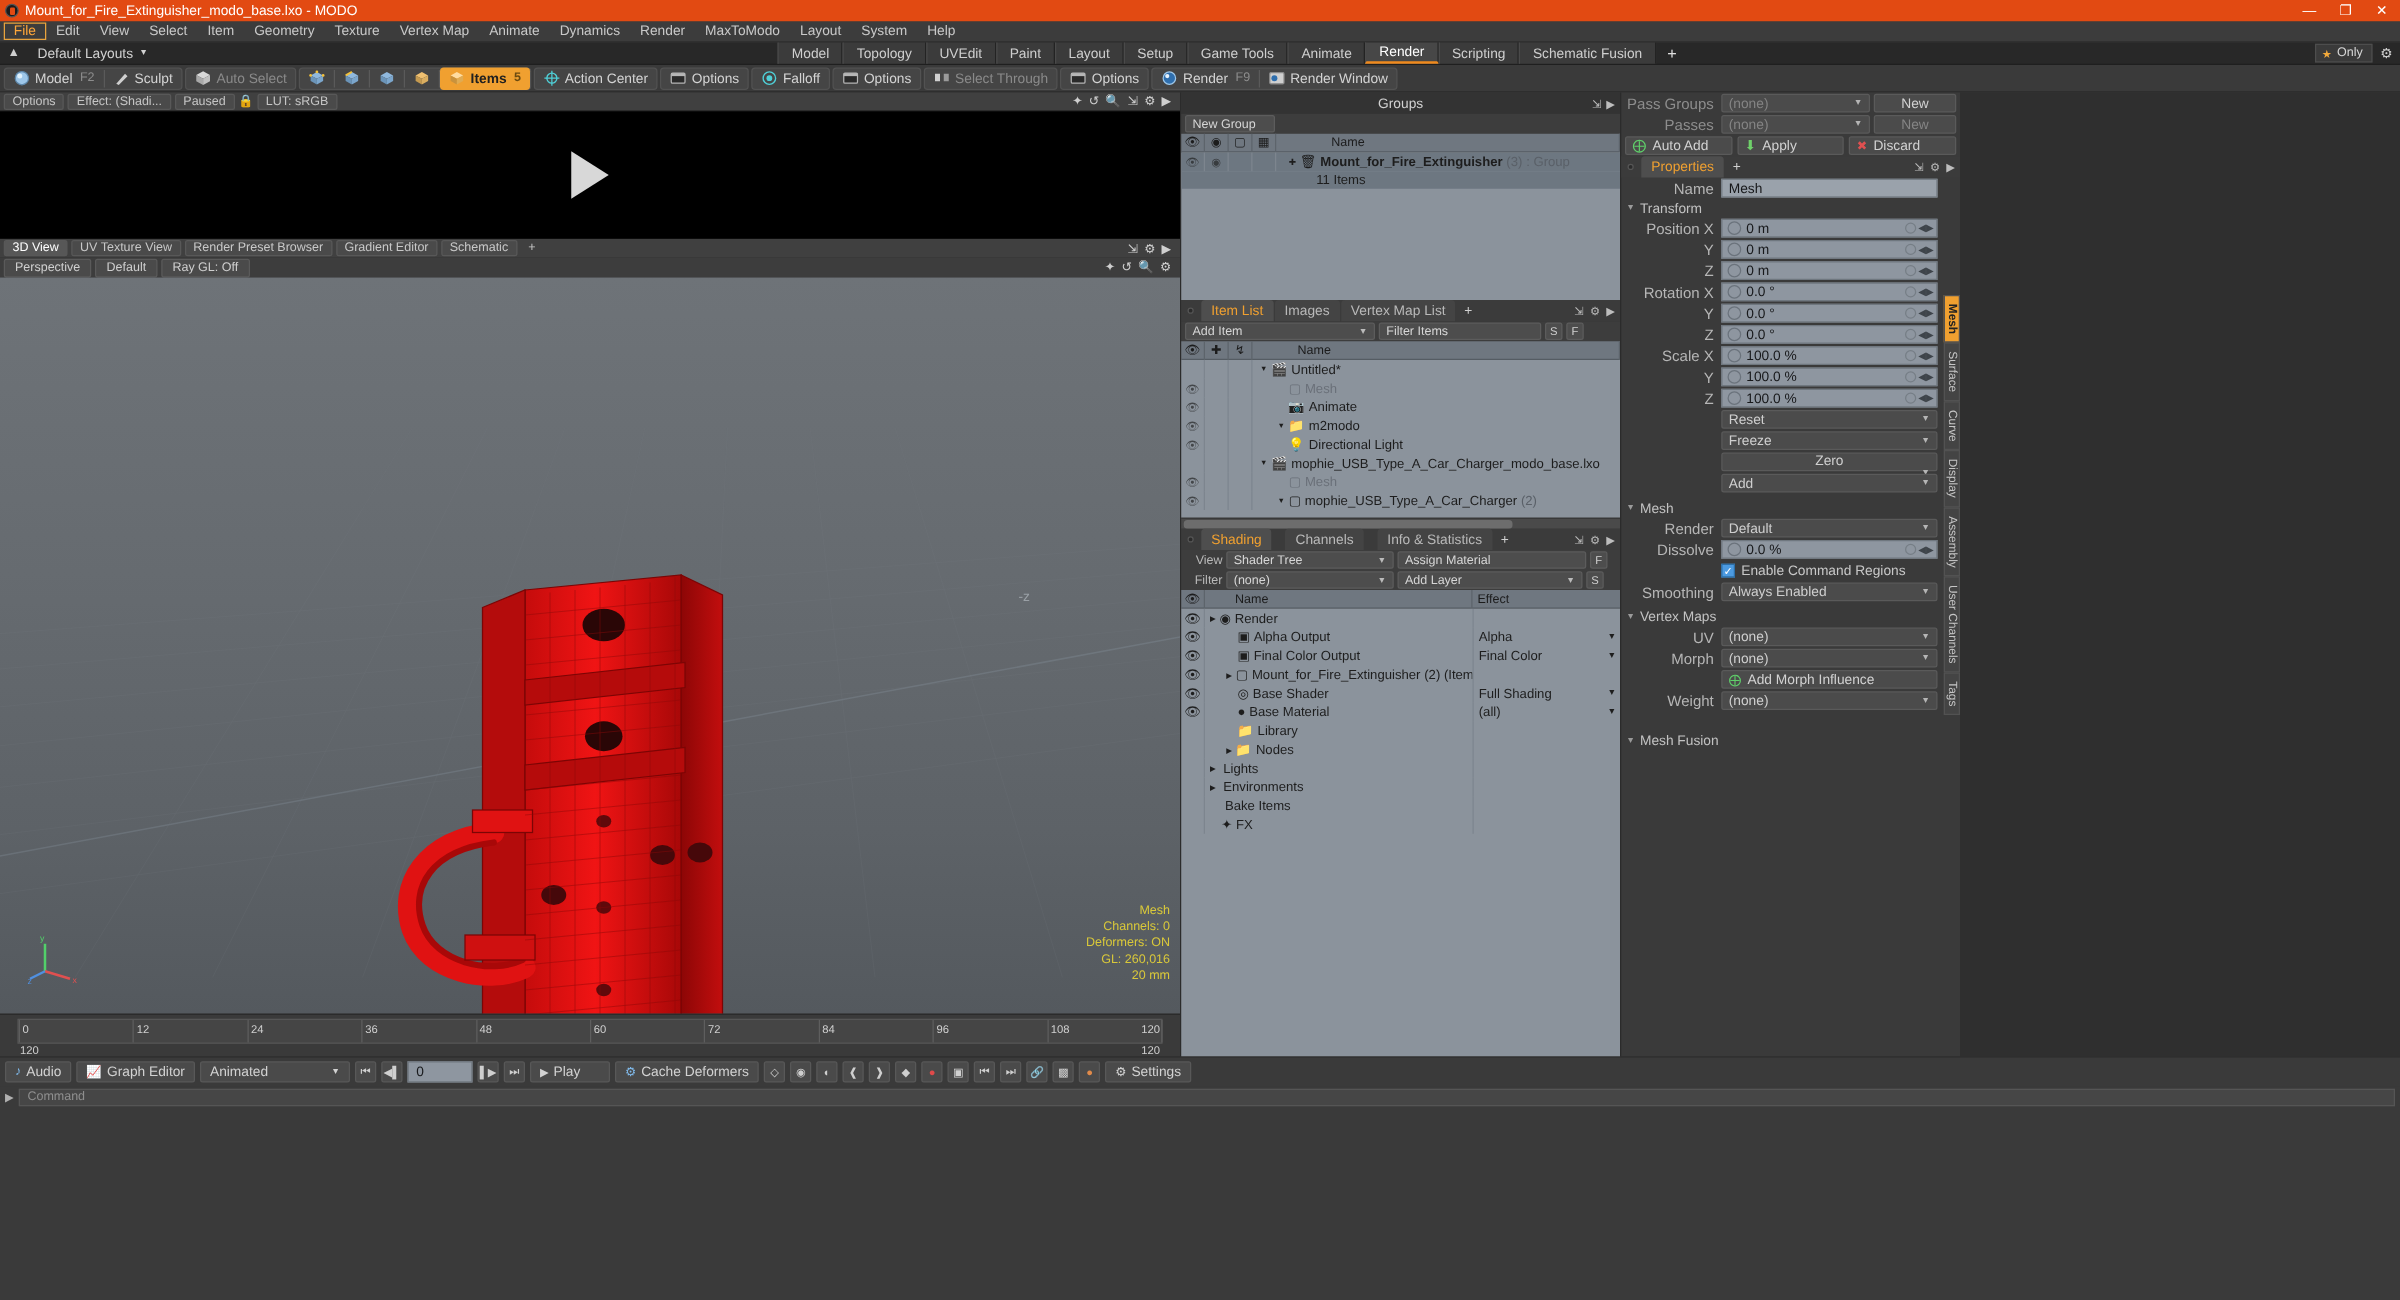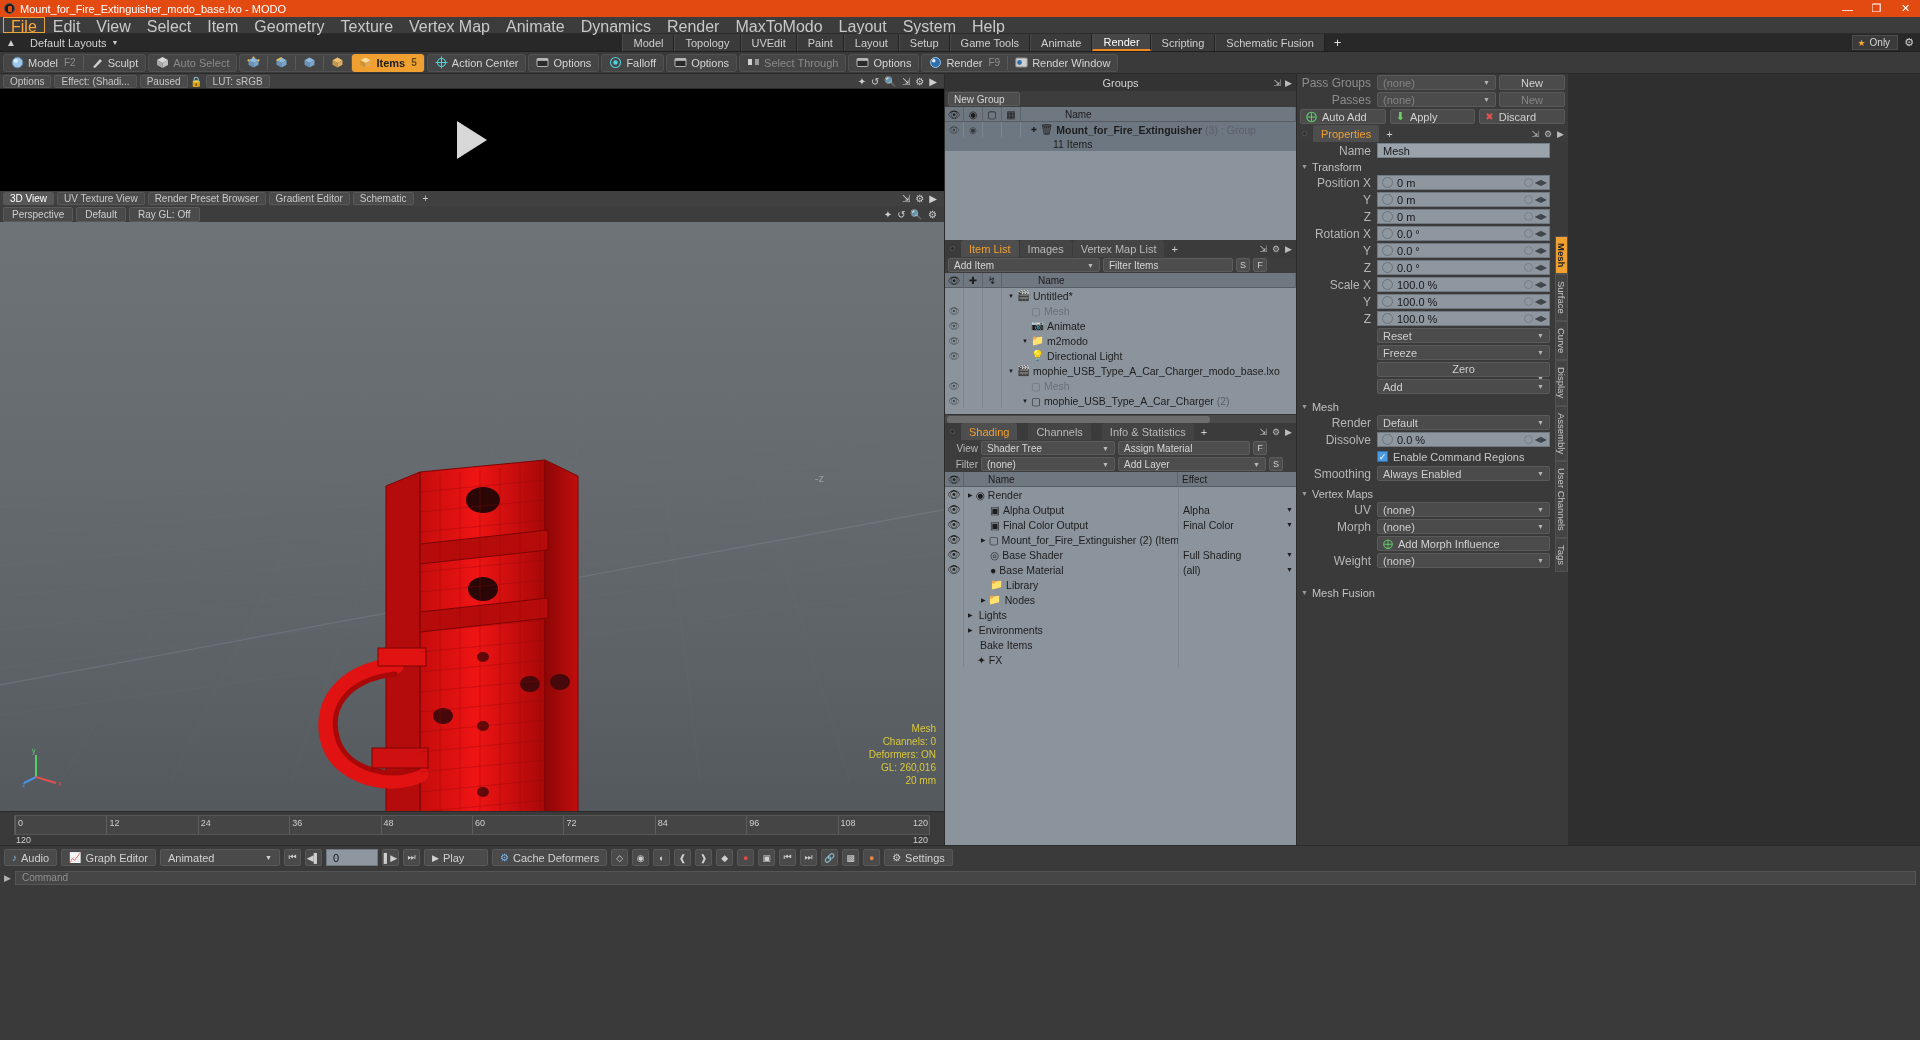--- a/index.html
+++ b/index.html
@@ -25,22 +25,22 @@
     content:""; position:absolute; left:3px; top:2px; width:4px;height:6px;
     background:#e24a12; border-radius:1px;
   }
   #winbtns { position:absolute; right:0; top:0; height:17px; display:flex; }
   #winbtns div {
     width:29px;height:17px;display:flex;align-items:center;justify-content:center;
     font-size:11px; color:#fff;
   }
   
   #menubar {
-    height:17px; background:#3c3c3c; display:flex; 
-    font-size:16px; padding-left:3px; border-bottom:1px solid #2d2d2d;
+    height:17px; background:#3c3c3c; display:flex; align-items:center;
+    font-size:11px; padding-left:3px; border-bottom:1px solid #2d2d2d;
   }
   #menubar .mi { padding:1px 8px; color:#c9c9c9; }
   #menubar .mi.active { color:#ffa73a; border:1px solid #e8a33d; padding:0 7px; }
   
   #layoutbar{
     height:18px;background:#282828;display:flex;align-items:stretch;font-size:11px;
     border-bottom:1px solid #1f1f1f;
   }
   #layoutbar .lhome{
     width:22px;display:flex;align-items:center;justify-content:center;color:#cfcfcf;font-size:10px;
@@ -784,21 +784,21 @@
         <span>⚙</span>
         <span>▶</span>
       </div>
     </div>
     <div class="toolrow">
       <span style="width:30px;text-align:right;color:#b9b9b9;">View</span>
       <div class="fld" style="width:134px;">
         <span>Shader Tree</span>
         <span class="caret">▼</span>
       </div>
-      <div class="fld" style="width:132px;justify-content:flex-start;">Assign Material</div>
+      <div class="fld" style="width:151px;justify-content:flex-start;">Assign Material</div>
       <div class="sqbtn">F</div>
     </div>
     <div class="toolrow">
       <span style="width:30px;text-align:right;color:#b9b9b9;">Filter</span>
       <div class="fld" style="width:134px;">
         <span>(none)</span>
         <span class="caret">▼</span>
       </div>
       <div class="fld" style="width:148px;">
         <span>Add Layer</span>

